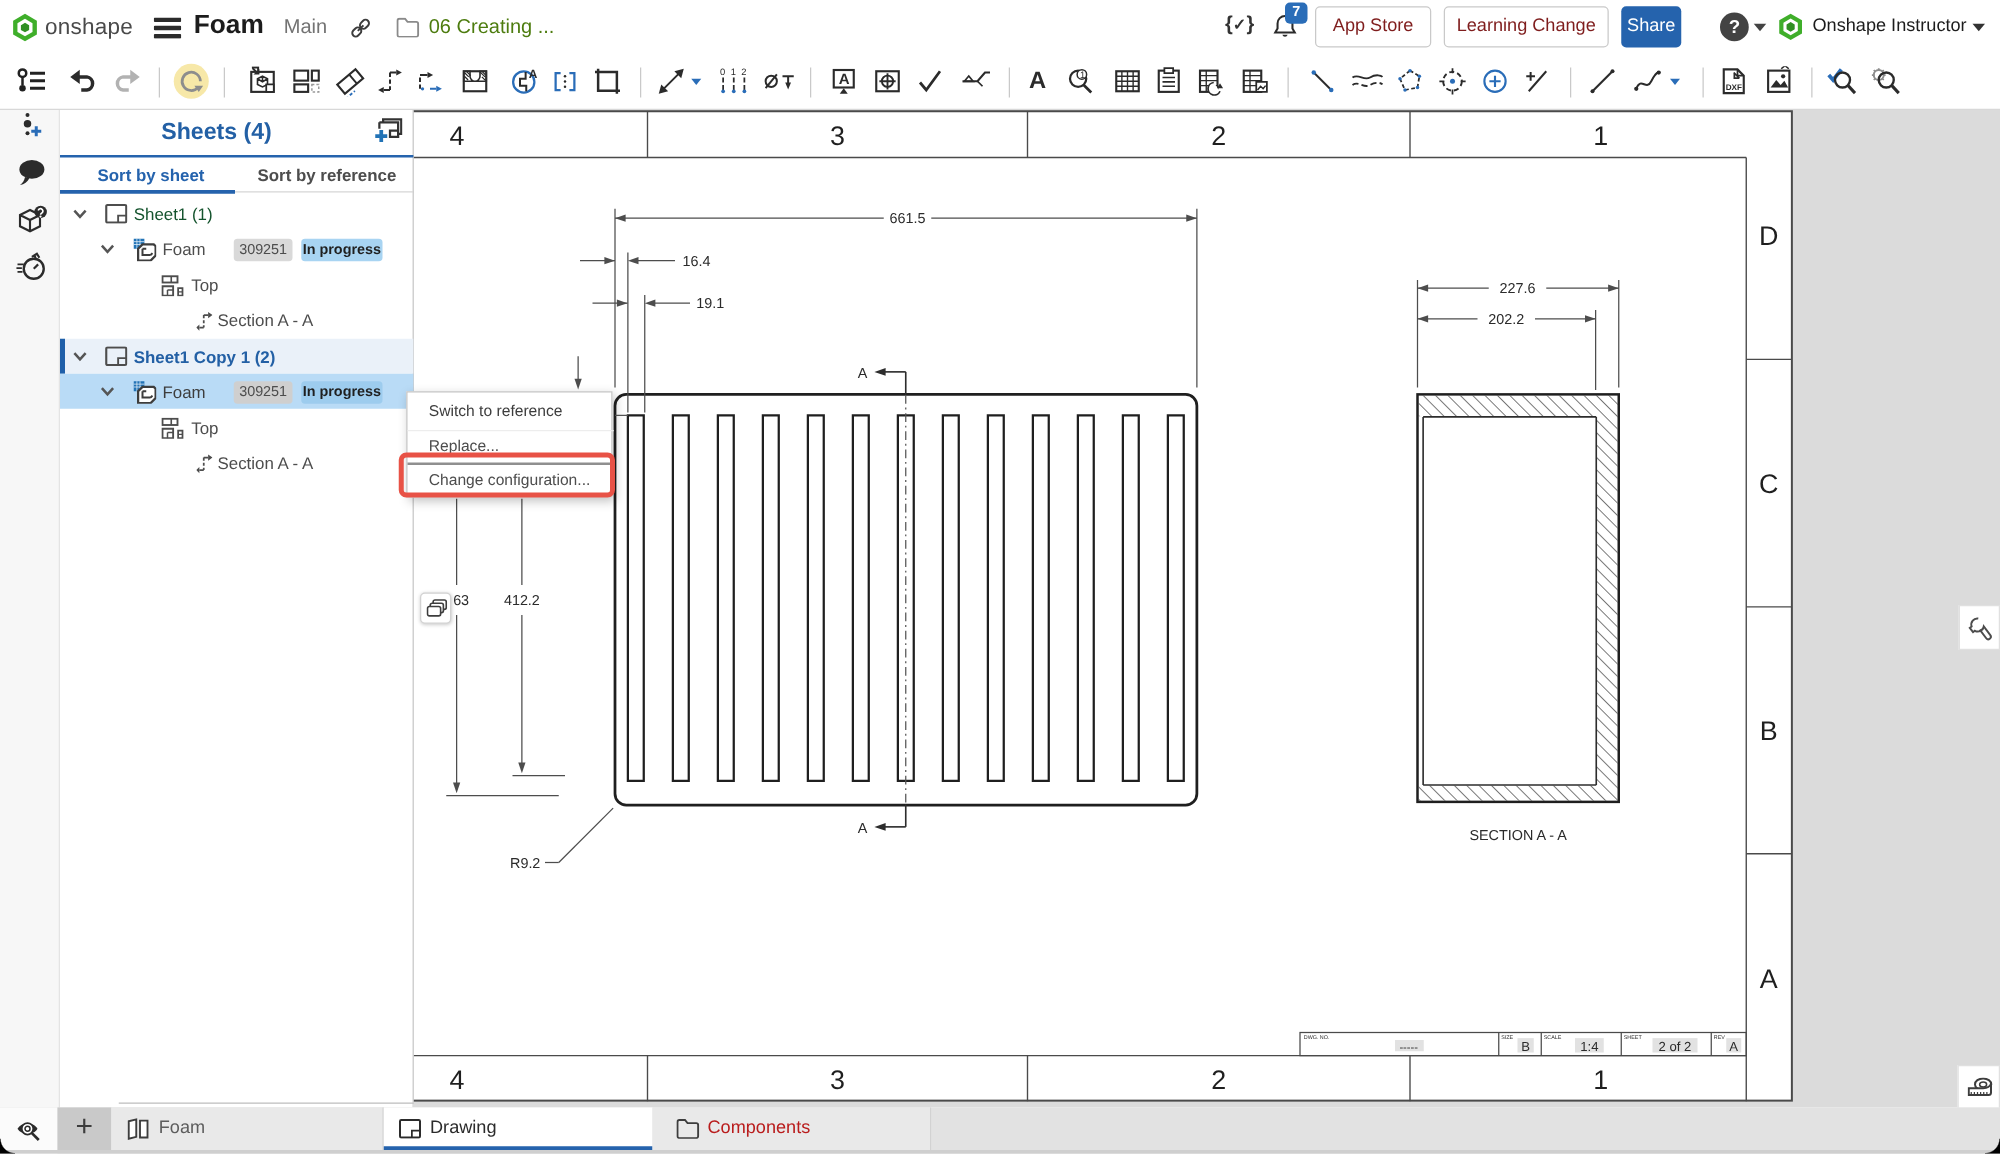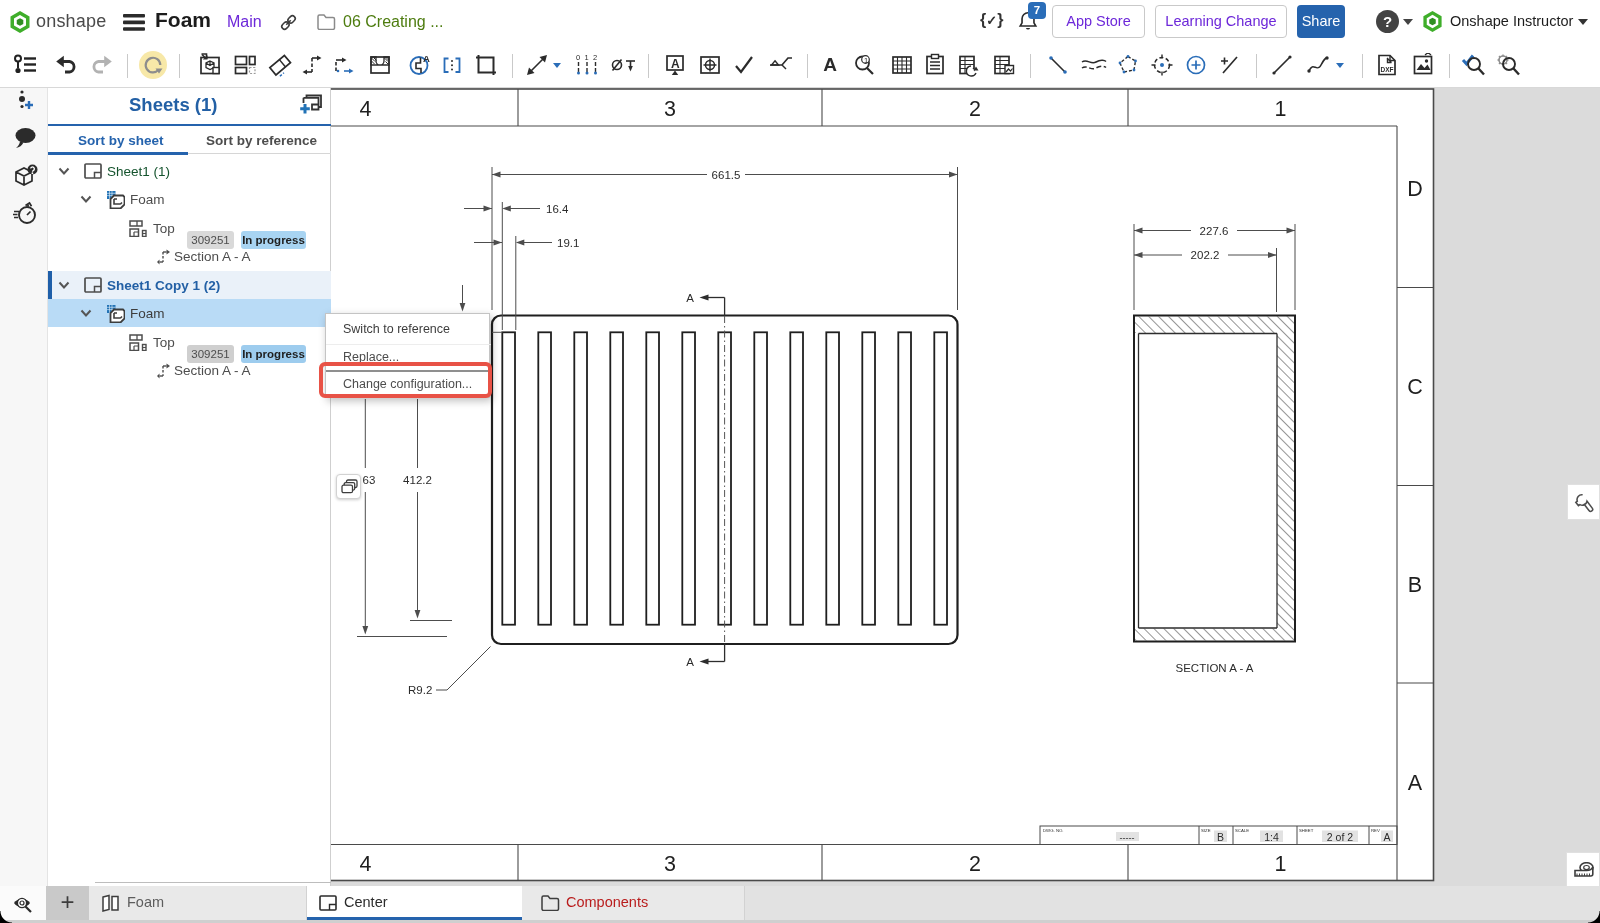--- a/index.html
+++ b/index.html
@@ -4,38 +4,38 @@
 <style>
   * { margin:0; padding:0; box-sizing:border-box; }
   html,body { width:1600px; height:923px; overflow:hidden; background:#fff;
     font-family:"Liberation Sans", sans-serif; }
   .abs { position:absolute; }
   #app { position:relative; width:1600px; height:923px; }
 
   
   #header { position:absolute; left:0; top:0; width:1600px; height:44px; background:#fff; }
   .hbtn { position:absolute; top:5px; height:33px; border:1px solid #c9c9c9; border-radius:4px;
-          background:#fff; color:#6d28d9; font-size:14.5px; line-height:31px; text-align:center; }
+          background:#fff; color:#7f1d1d; font-size:14.5px; line-height:31px; text-align:center; }
   #share { position:absolute; top:5px; height:33px; background:#2563ad; border-radius:4px;
            color:#fff; font-size:14.5px; line-height:33px; text-align:center; }
 
   
   #toolbar { position:absolute; left:0; top:44px; width:1600px; height:44px; background:#fff;
              border-bottom:1px solid #d8d8d8; }
   .tdiv { position:absolute; top:10px; width:1px; height:24px; background:#c9c9c9; }
 
   
   #lstrip { position:absolute; left:0; top:88px; width:48px; height:798px; background:#f7f7f7;
             border-right:1px solid #e4e4e4; }
 
   
   #panel { position:absolute; left:48px; top:88px; width:283px; height:798px; background:#fff;
            border-right:1px solid #cfcfcf; }
   .badge { position:absolute; height:18px; border-radius:3px; font-size:11.5px; line-height:18px;
-           text-align:center;margin-top:40px; }
+           text-align:center; }
 
   
   #canvas { position:absolute; left:331px; top:88px; width:1269px; height:798px; background:#dbdbdb; }
 
   
   #bottombar { position:absolute; left:0; top:886px; width:1600px; height:37px; background:#ebebeb; }
 
   .menuitem { position:absolute; left:12px; font-size:12.5px; color:#4d4d4d; }
 </style>
 </head>
@@ -49,21 +49,21 @@
       <polygon points="12,8.2 15.3,10.1 15.3,13.9 12,15.8 8.7,13.9 8.7,10.1" fill="#2f8f22"></polygon>
       <path d="M6 15.5 L6 8.5 L12 5 L12 8.2 L8.7 10.1 L8.7 13.9 Z" fill="#fff" opacity="0.25"></path>
     </svg>
     <div class="abs" style="left:36px;top:11px;font-size:18px;color:#4a4a4a;letter-spacing:0.2px">onshape</div>
     <svg class="abs" style="left:123px;top:14px" width="22" height="17" viewBox="0 0 22 17">
       <rect x="0" y="0" width="22" height="3.6" rx="1" fill="#2b2b2b"></rect>
       <rect x="0" y="6.6" width="22" height="3.6" rx="1" fill="#2b2b2b"></rect>
       <rect x="0" y="13.2" width="22" height="3.6" rx="1" fill="#2b2b2b"></rect>
     </svg>
     <div class="abs" style="left:155px;top:8px;font-size:21px;font-weight:bold;color:#1c1c1c">Foam</div>
-    <div class="abs" style="left:227px;top:13px;font-size:16px;color:#6d28d9">Main</div>
+    <div class="abs" style="left:227px;top:13px;font-size:16px;color:#737373">Main</div>
     <svg class="abs" style="left:279px;top:13px" width="19" height="19" viewBox="0 0 24 24">
       <g transform="rotate(-45 12 12)" fill="none" stroke="#3d3d3d" stroke-width="2">
         <rect x="1.5" y="8.5" width="10" height="7" rx="3.5"></rect>
         <rect x="12.5" y="8.5" width="10" height="7" rx="3.5"></rect>
         <line x1="8" y1="12" x2="16" y2="12"></line>
       </g>
     </svg>
     <svg class="abs" style="left:317px;top:14px" width="19" height="16" viewBox="0 0 19 16">
       <path d="M1 2.5 a1.5 1.5 0 0 1 1.5-1.5 h4.5 l2 2.5 h7 a1.5 1.5 0 0 1 1.5 1.5 v9 a1.5 1.5 0 0 1-1.5 1.5 h-13.5 a1.5 1.5 0 0 1-1.5-1.5 Z" fill="none" stroke="#8a8a8a" stroke-width="1.5"></path>
     </svg>
@@ -372,21 +372,21 @@
 
     <svg class="abs" style="left:13px;top:113px" width="24" height="24" viewBox="0 0 24 24">
       <circle cx="14" cy="14" r="8" fill="none" stroke="#2b2b2b" stroke-width="1.9"></circle>
       <path d="M12.5 4.5 l4-2.5 2 3.2 M14.5 3 l1 2.7" fill="none" stroke="#2b2b2b" stroke-width="1.7"></path>
       <path d="M1 10.5 h5 M0 13.5 h4.5 M1 16.5 h4" stroke="#2b2b2b" stroke-width="1.5"></path>
       <path d="M14 14 L17.5 10.5" stroke="#2b2b2b" stroke-width="1.7"></path>
     </svg>
   </div>
 
   <div id="panel">
-    <div class="abs" style="left:81px;top:6px;font-size:18.5px;font-weight:bold;color:#2360a5">Sheets (1)</div>
+    <div class="abs" style="left:81px;top:6px;font-size:18.5px;font-weight:bold;color:#2360a5">Sheets (4)</div>
     <svg class="abs" style="left:251px;top:6px" width="23" height="21" viewBox="0 0 23 21">
       <path d="M7.5 4 V1.5 H22 V13 h-2.5" fill="none" stroke="#333" stroke-width="1.8"></path>
       <path d="M4.5 3.8 H19.5 V15.5 H13 V10.5 h6.5 M4.5 3.8 V9" fill="none" stroke="#333" stroke-width="1.8"></path>
       <path d="M6 19.5 v-9.5 M1.2 14.8 h9.6" stroke="#2273b6" stroke-width="3"></path>
     </svg>
     <div class="abs" style="left:0px;top:36px;width:283px;height:2px;background:#2563ad"></div>
     <div class="abs" style="left:30px;top:45px;font-size:13.5px;font-weight:bold;color:#2563ad">Sort by sheet</div>
     <div class="abs" style="left:158px;top:45px;font-size:13.5px;font-weight:bold;color:#4d4d4d">Sort by reference</div>
     <div class="abs" style="left:0px;top:65px;width:283px;height:1px;background:#d6d6d6"></div>
     <div class="abs" style="left:0px;top:64px;width:140px;height:3px;background:#2563ad"></div>
@@ -696,21 +696,21 @@
       <path d="M2 3 L8 1.5 V15.5 L2 17 Z" fill="#fff" stroke="#3d3d3d" stroke-width="1.5"></path>
       <path d="M11 2.5 h6 V16 h-6 Z" fill="#fff" stroke="#3d3d3d" stroke-width="1.5"></path>
     </svg>
     <div class="abs" style="left:127px;top:8px;font-size:14.5px;color:#5d5d5d">Foam</div>
     <div class="abs" style="left:307px;top:0;width:215px;height:34px;background:#fff"></div>
     <div class="abs" style="left:307px;top:31px;width:215px;height:3px;background:#2563ad"></div>
     <svg class="abs" style="left:319px;top:9px" width="18" height="16" viewBox="0 0 18 16">
       <rect x="1" y="1" width="16" height="14" fill="none" stroke="#2b2b2b" stroke-width="1.6" rx="1"></rect>
       <path d="M10.5 15 V9.5 H17" fill="none" stroke="#2b2b2b" stroke-width="1.4"></path>
     </svg>
-    <div class="abs" style="left:344px;top:8px;font-size:14.5px;color:#2b2b2b">Center</div>
+    <div class="abs" style="left:344px;top:8px;font-size:14.5px;color:#2b2b2b">Drawing</div>
     <div class="abs" style="left:522px;top:0;width:223px;height:34px;background:#e9e9e9;border-right:1px solid #d2d2d2"></div>
     <svg class="abs" style="left:541px;top:9px" width="19" height="16" viewBox="0 0 19 16">
       <path d="M1 2.5 a1.5 1.5 0 0 1 1.5-1.5 h4.5 l2 2.5 h7 a1.5 1.5 0 0 1 1.5 1.5 v9 a1.5 1.5 0 0 1-1.5 1.5 h-13.5 a1.5 1.5 0 0 1-1.5-1.5 Z" fill="none" stroke="#3d3d3d" stroke-width="1.5"></path>
     </svg>
     <div class="abs" style="left:566px;top:8px;font-size:14.5px;color:#b91c1c">Components</div>
   </div>
 
   <div class="abs" style="left:95px;top:882px;width:236px;height:1px;background:#bdbdbd"></div>
 
   <div class="abs" style="left:0;top:911px;width:12px;height:12px;background:radial-gradient(circle 12px at 12px 0px, rgba(0,0,0,0) 11px, #000 12px)"></div>

